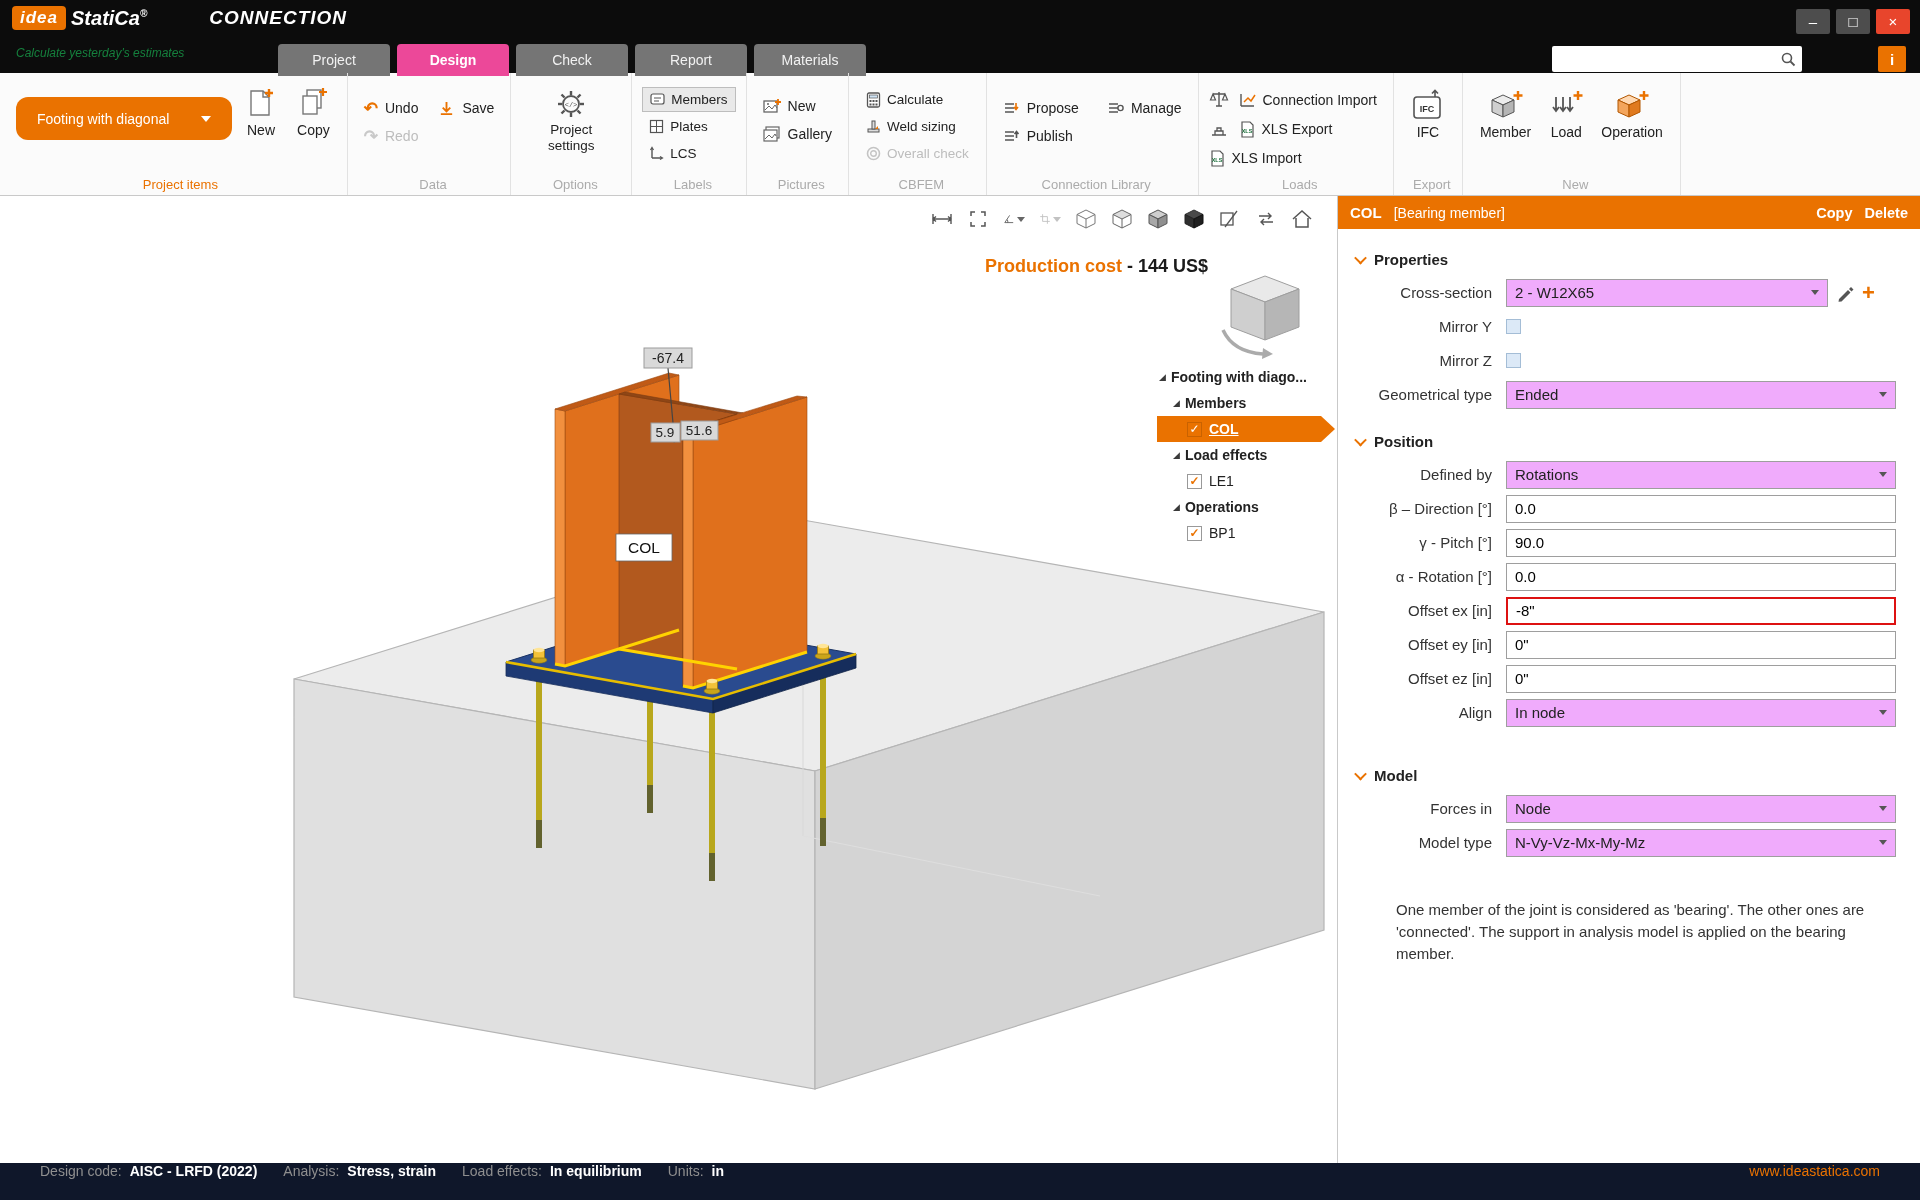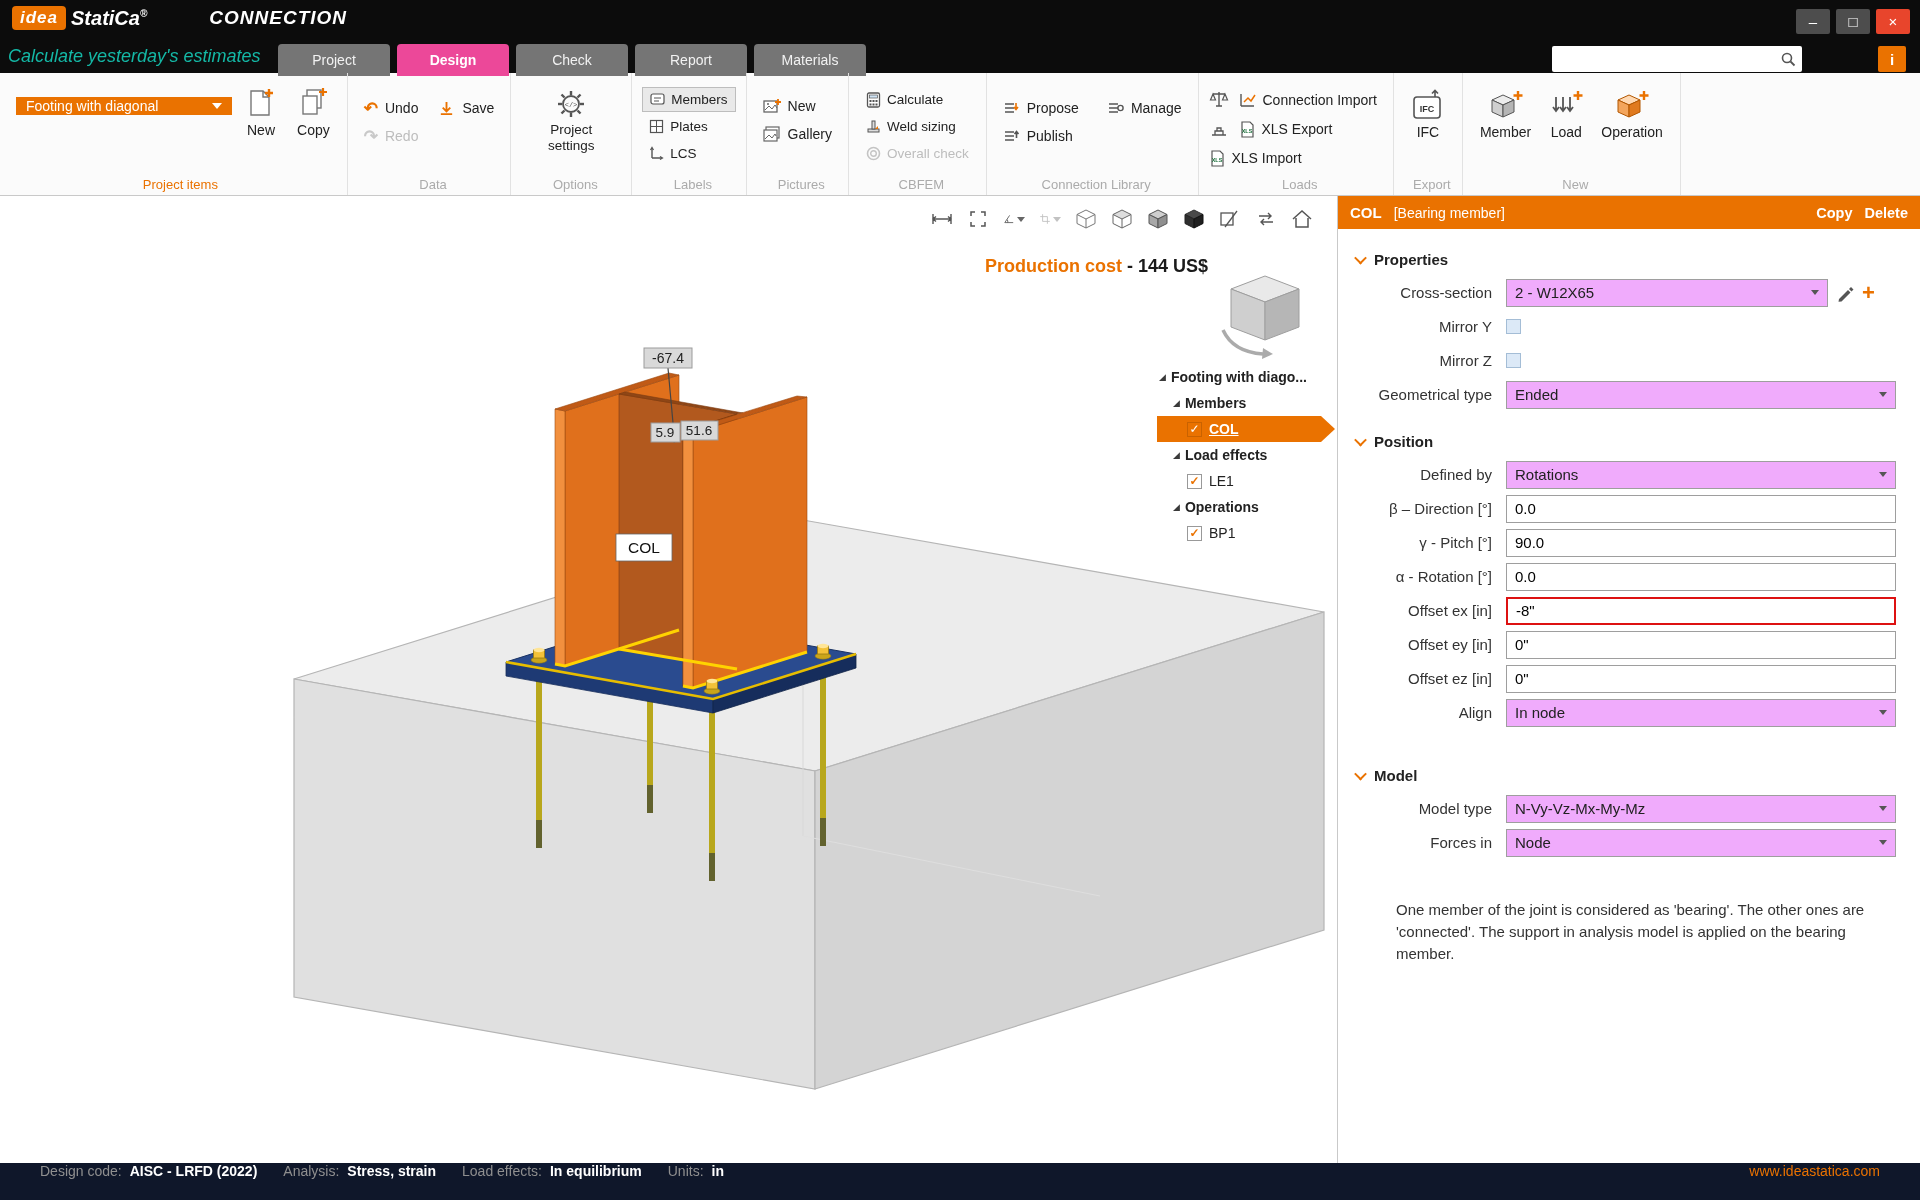--- a/index.html
+++ b/index.html
@@ -7,21 +7,21 @@
   #app { width:1920px; height:1200px; display:flex; flex-direction:column; }
   button { font-family:inherit; background:none; border:none; cursor:pointer; }
 
   
   header { position:relative; height:73px; background:#0c0c0c; color:#fff; flex:0 0 73px; }
   .brand { position:absolute; left:12px; top:6px; display:flex; align-items:center; }
   .logo-box { background:#ea7200; border-radius:4px; padding:2px 8px; font-style:italic; font-weight:bold; font-size:17px; letter-spacing:1px; }
   .logo-statica { font-style:italic; font-weight:bold; font-size:20px; margin-left:5px; }
   .logo-reg { font-size:10px; vertical-align:super; }
   .app-name { font-style:italic; font-weight:bold; font-size:19px; letter-spacing:1px; margin-left:62px; }
-  .tagline { position:absolute; left:8px; top:46px; font-style:italic; font-size:18px; color:#14b8a6; }
+  .tagline { position:absolute; left:16px; top:46px; font-style:italic; font-size:12px; color:#15803d; }
   .doc-title { position:absolute; left:0; right:0; top:12px; text-align:center; font-size:15px; }
   .win-btns { position:absolute; right:10px; top:9px; display:flex; gap:6px; }
   .win-btn { width:34px; height:25px; background:#4d4d4d; color:#fff; font-size:15px; display:flex; align-items:center; justify-content:center; border-radius:2px; }
   .win-btn.close { background:#e8452c; }
   .tabs { position:absolute; left:278px; top:44px; display:flex; gap:7px; height:29px; }
   .tab { min-width:112px; padding:16px 18px; background:#757575; color:#f2f2f2; font-size:14px; display:flex; align-items:center; justify-content:center; border-radius:4px 4px 0 0; }
   .tab.active { background:#ec4899; color:#fff; font-weight:bold; }
   .search { position:absolute; right:118px; top:46px; width:250px; height:26px; background:#fff; border-radius:2px; display:flex; align-items:center; }
   .search input { flex:1; border:none; outline:none; height:22px; padding:0 8px; font-size:13px; }
   .info-btn { position:absolute; right:14px; top:46px; width:28px; height:26px; background:#ea7200; color:#fff; font-weight:bold; font-size:15px; display:flex; align-items:center; justify-content:center; border-radius:2px; }
@@ -30,21 +30,21 @@
   .ribbon { height:123px; flex:0 0 123px; background:#fbfbfb; border-bottom:1px solid #c9c9c9; display:flex; padding-left:6px; }
   .rgroup { position:relative; border-right:1px solid #e2e2e2; padding:8px 10px 20px 10px; }
   .rgroup-label { position:absolute; bottom:3px; left:8px; right:0; text-align:center; font-size:13px; color:#ababab; }
   .rgroup-label.accent { color:#ea7200; }
   .row { display:flex; align-items:flex-start; gap:8px; }
   .rbtn-lg { display:inline-flex; flex-direction:column; align-items:center; gap:3px; font-size:14px; color:#222; padding:2px 7px; }
   .rbtn-sm { display:flex; align-items:center; gap:7px; font-size:14px; color:#222; padding:0 6px; height:26px; }
   .rbtn-xs { display:flex; align-items:center; gap:6px; font-size:13.5px; color:#222; padding:0 7px; height:25px; }
   .rbtn-xs.active { background:#e9e9e9; border:1px solid #bdbdbd; }
   .rbtn-xs.disabled, .rbtn-sm.disabled { color:#bdbdbd; }
-  .proj-select { margin-top:16px; width:216px; height:18px; background:#ea7200; color:#fff; border-radius:0; display:flex; align-items:center; justify-content:space-between; padding:0 10px; font-size:14px; }
+  .proj-select { margin-top:16px; width:216px; height:43px; background:#ea7200; color:#fff; border-radius:12px; display:flex; align-items:center; justify-content:space-between; padding:0 21px; font-size:14px; }
   .caret-w { width:0; height:0; border-left:5px solid transparent; border-right:5px solid transparent; border-top:6px solid #fff; }
   .caret-g { width:0; height:0; border-left:4px solid transparent; border-right:4px solid transparent; border-top:5px solid #666; margin-left:2px; }
   .glyph-orange { color:#ea7200; font-size:17px; font-weight:bold; }
   .glyph-gray { color:#c9c9c9; font-size:17px; font-weight:bold; }
   .grid2 { display:grid; grid-template-columns:auto auto; column-gap:8px; row-gap:2px; margin-top:14px; }
   .col { display:flex; flex-direction:column; gap:2px; margin-top:10px; }
   .two-line { width:86px; text-align:center; line-height:1.15; font-size:13.5px; }
 
   
   .main { flex:1; display:flex; height:967px; }
@@ -699,30 +699,30 @@
             <span>In node</span>
             <span class="sel-caret"></span>
           </div>
         </div>
 
         <div class="section-header" style="margin-top:40px;">
           <span class="chev"></span>
           <span>Model</span>
         </div>
         <div class="prow">
+          <span class="plabel">Forces in</span>
+          <div class="pselect">
+            <span>Node</span>
+            <span class="sel-caret"></span>
+          </div>
+        </div>
+        <div class="prow">
           <span class="plabel">Model type</span>
           <div class="pselect">
             <span>N-Vy-Vz-Mx-My-Mz</span>
-            <span class="sel-caret"></span>
-          </div>
-        </div>
-        <div class="prow">
-          <span class="plabel">Forces in</span>
-          <div class="pselect">
-            <span>Node</span>
             <span class="sel-caret"></span>
           </div>
         </div>
 
         <p class="note">One member of the joint is considered as 'bearing'. The other ones are 'connected'. The support in analysis model is applied on the bearing member.</p>
       </div>
     </aside>
   </div>
 
   <footer class="statusbar">

